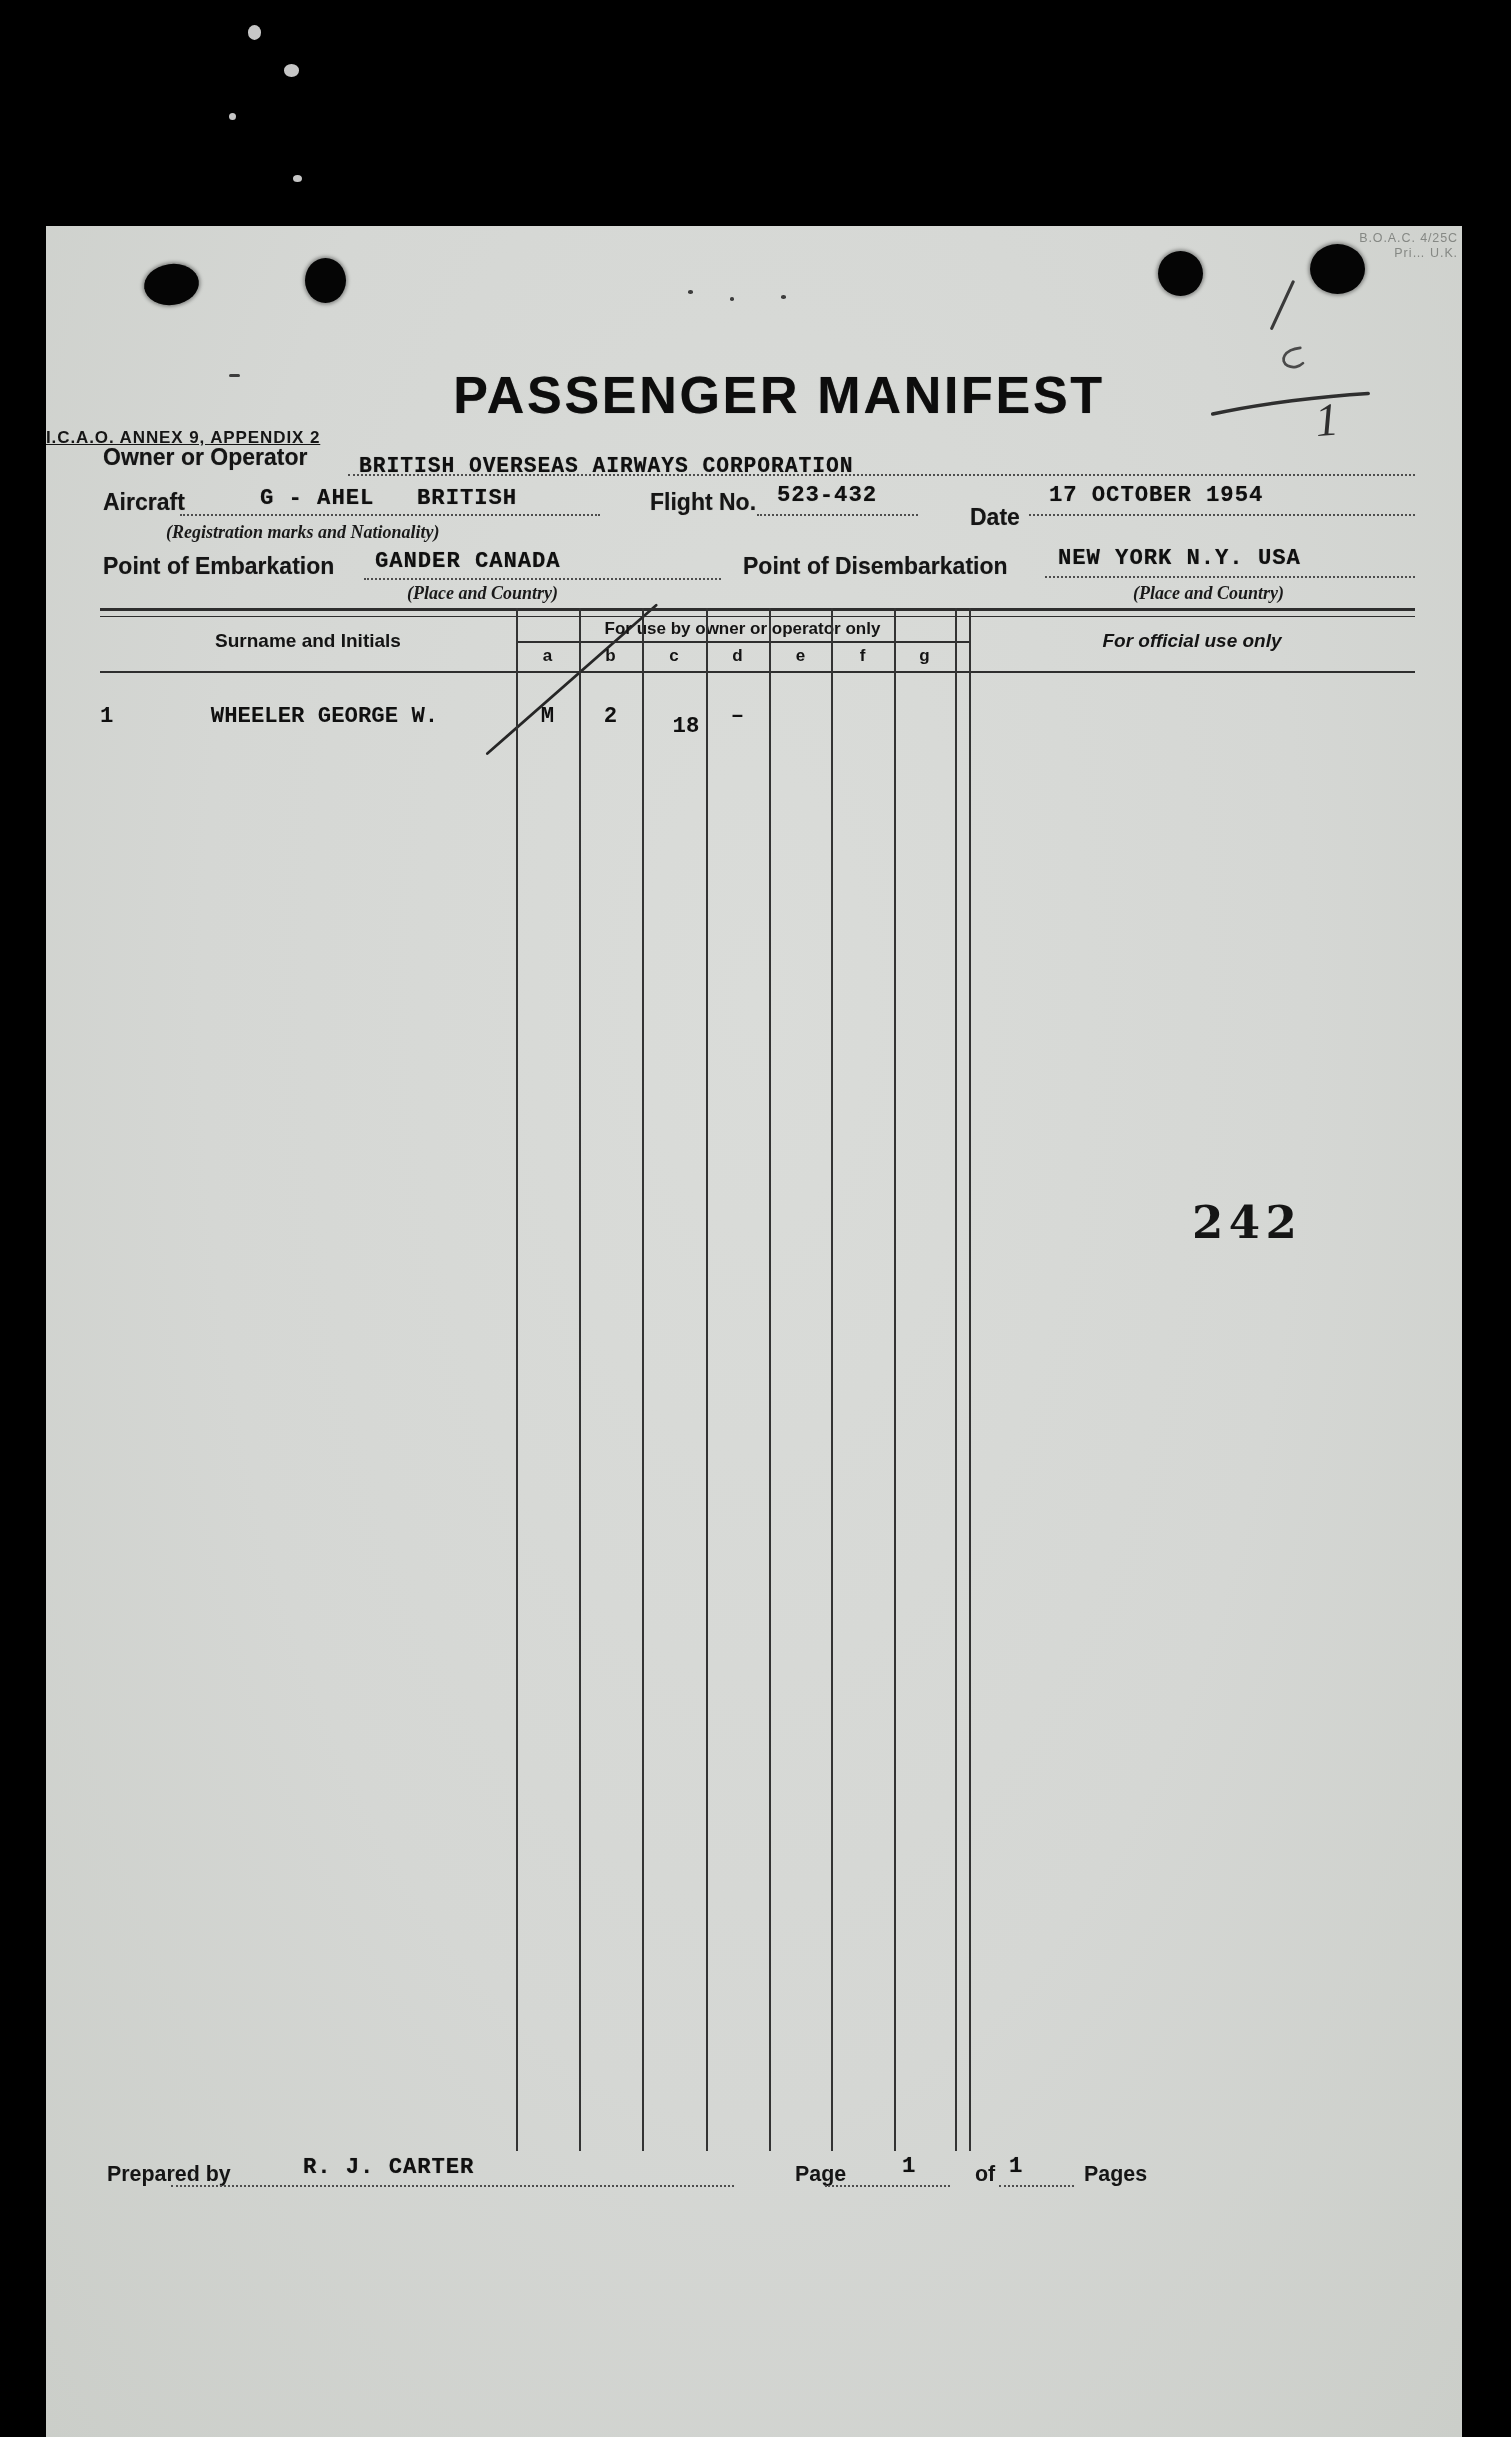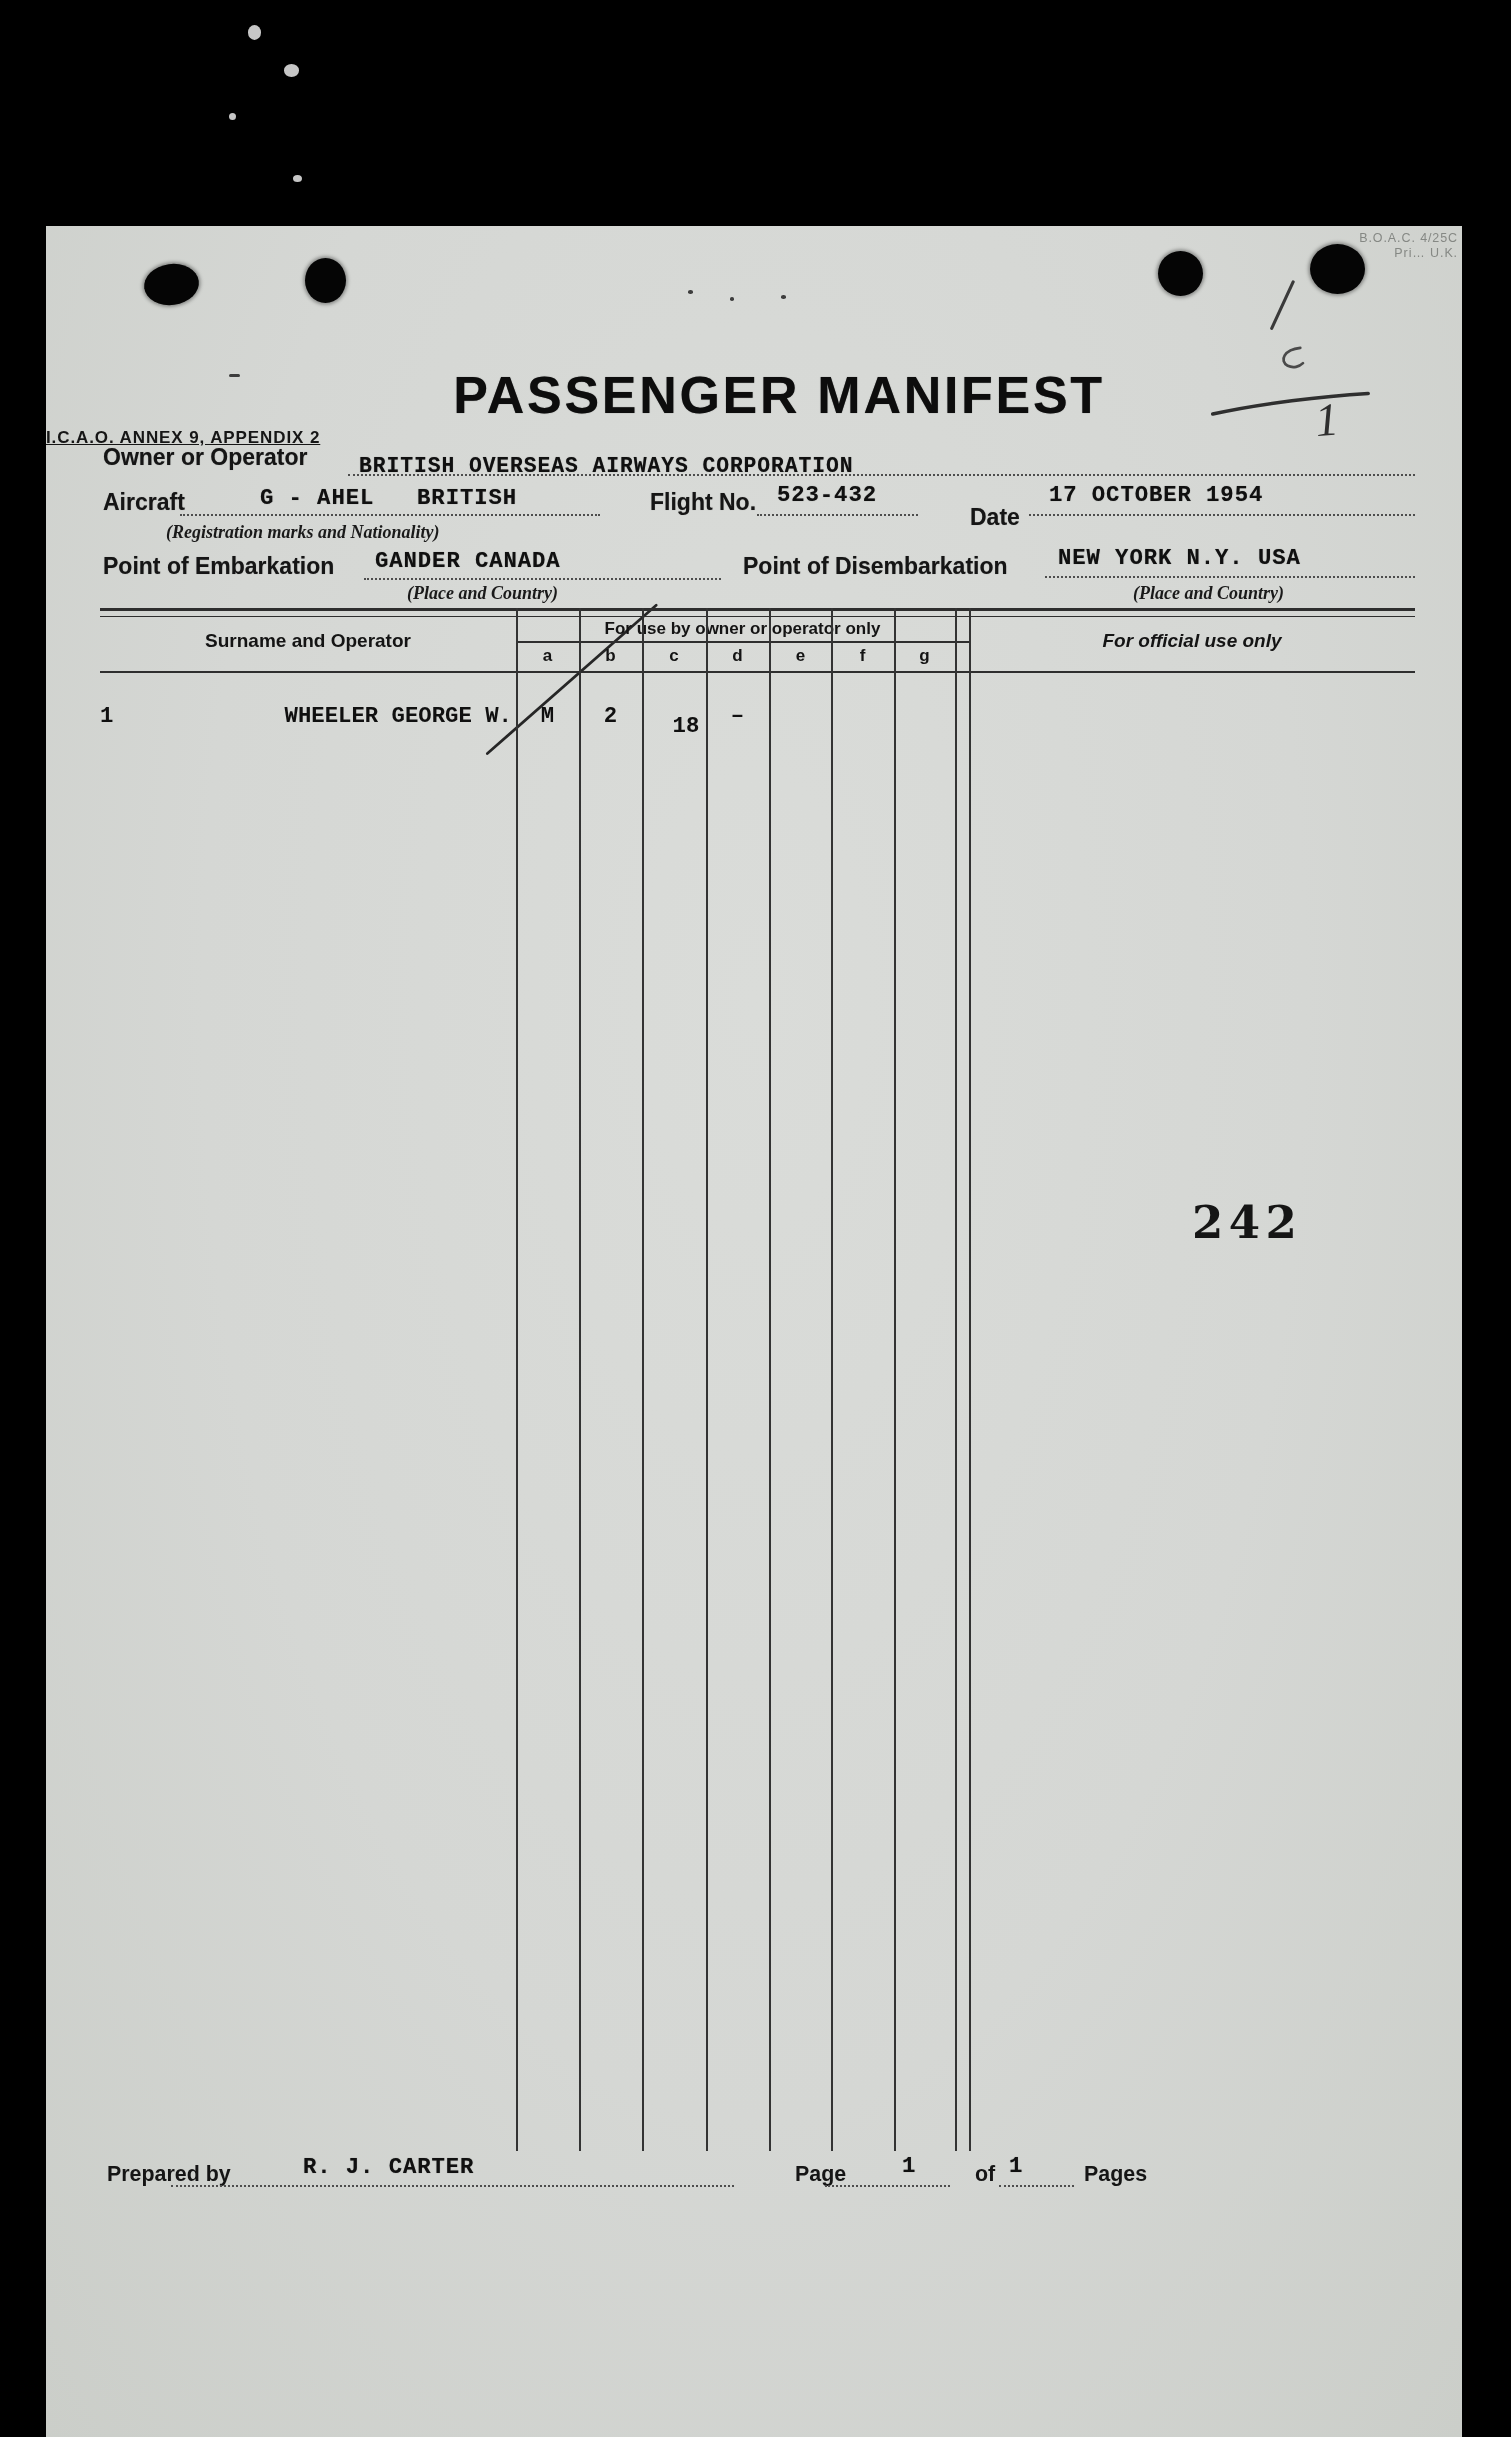--- a/index.html
+++ b/index.html
@@ -94,21 +94,21 @@
     <div class="typed" style="left:329px;top:322px;">GANDER CANADA</div>
     <div class="dotline" style="left:318px;top:352px;width:357px;"></div>
     <div class="lbl" style="left:697px;top:327px;">Point of Disembarkation</div>
     <div class="typed" style="left:1012px;top:319px;">NEW YORK N.Y. USA</div>
     <div class="dotline" style="left:999px;top:350px;width:370px;"></div>
     <div class="note" style="left:361px;top:357px;">(Place and Country)</div>
     <div class="note" style="left:1087px;top:357px;">(Place and Country)</div>
 
     <div class="rule" style="left:54px;top:382px;width:1315px;height:2.7px;"></div>
     <div class="rule" style="left:54px;top:390px;width:1315px;height:0.9px;"></div>
-    <div class="thead" style="left:54px;top:404px;width:416px;">Surname and Operator</div>
+    <div class="thead" style="left:54px;top:404px;width:416px;">Surname and Initials</div>
     <div class="thead" style="left:470px;top:393px;width:453px;font-size:17px;">For use by owner or operator only</div>
     <div class="rule" style="left:470px;top:415px;width:453px;height:1.8px;"></div>
     <div class="thead" style="left:923px;top:404px;width:446px;font-style:italic;">For official use only</div>
 
     <div class="subletter" style="left:470px;width:63px;">a</div>
     <div class="subletter" style="left:533px;width:63px;">b</div>
     <div class="subletter" style="left:596px;width:64px;">c</div>
     <div class="subletter" style="left:660px;width:63px;">d</div>
     <div class="subletter" style="left:723px;width:63px;">e</div>
     <div class="subletter" style="left:785px;width:63px;">f</div>
@@ -120,21 +120,21 @@
     <div class="vline" style="left:533px;"></div>
     <div class="vline" style="left:596px;"></div>
     <div class="vline" style="left:660px;"></div>
     <div class="vline" style="left:723px;"></div>
     <div class="vline" style="left:785px;"></div>
     <div class="vline" style="left:848px;"></div>
     <div class="vline" style="left:909px;"></div>
     <div class="vline" style="left:923px;"></div>
 
     <div class="cell" style="left:54px;width:32px;text-align:left;">1</div>
-    <div class="cell" style="left:91px;width:375px;text-align:right;">WHEELER GEORGE W.</div>
+    <div class="cell" style="left:91px;width:375px;text-align:center;">WHEELER GEORGE W.</div>
     <div class="cell" style="left:470px;width:63px;">M</div>
     <div class="cell" style="left:533px;width:63px;">2</div>
     <div class="cell" style="left:596px;width:88px;margin-top:10px;">18</div>
     <div class="cell" style="left:660px;width:63px;">–</div>
 
     <div class="stamp">242</div>
 
     <div class="flbl" style="left:61px;top:1936px;">Prepared by</div>
     <div class="dotline" style="left:125px;top:1959px;width:563px;"></div>
     <div class="typed" style="left:257px;top:1928px;">R. J. CARTER</div>

